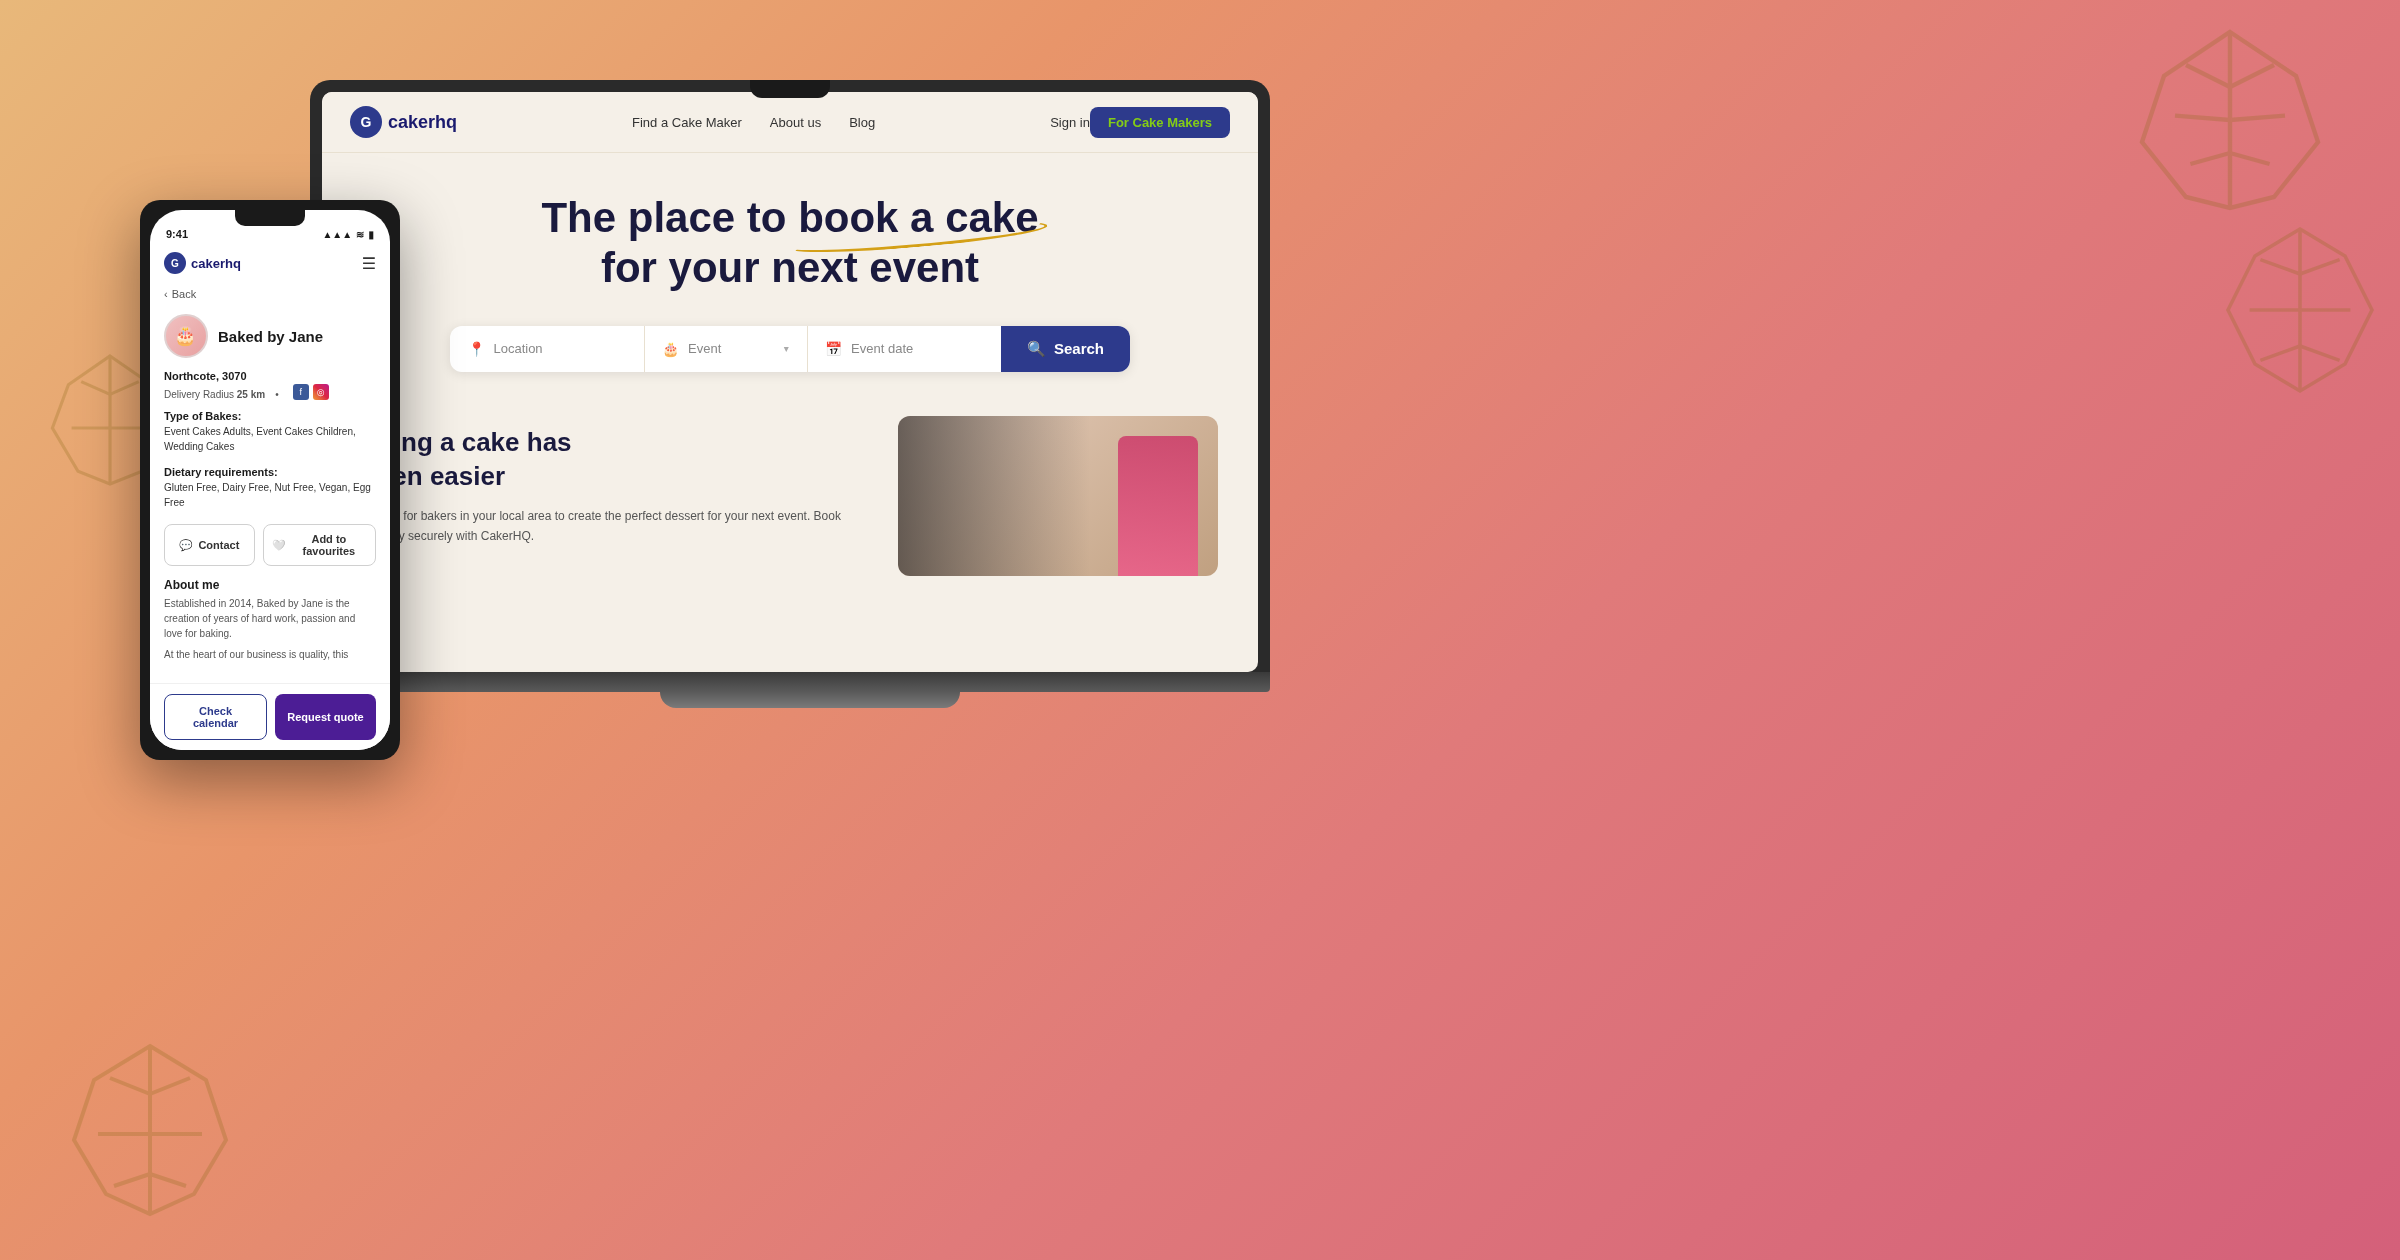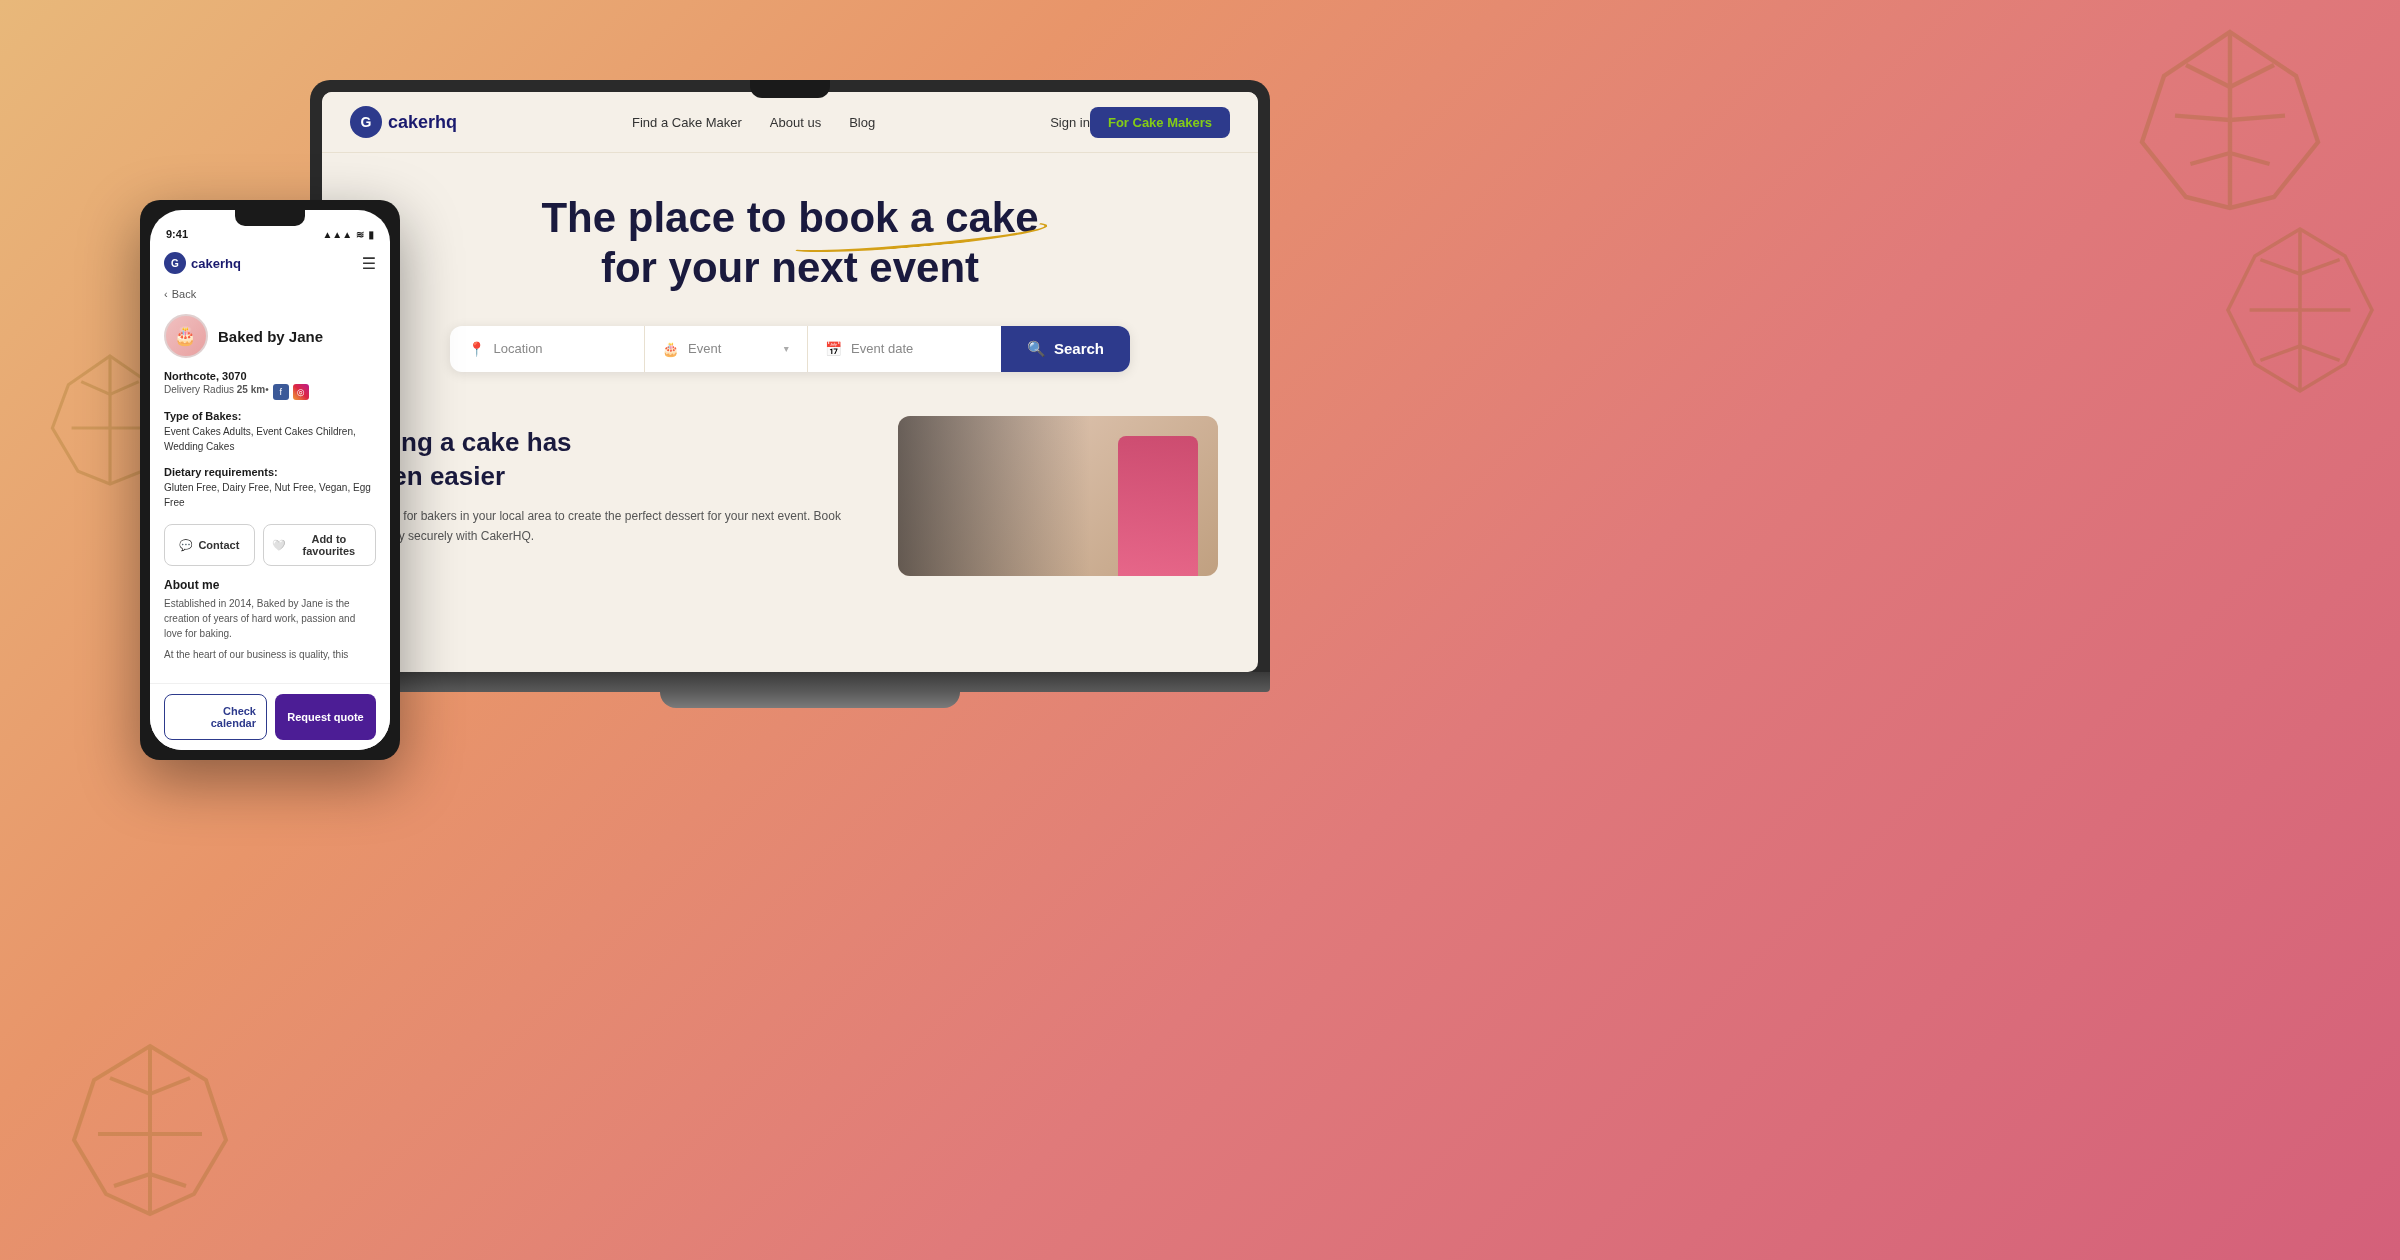--- a/index.html
+++ b/index.html
@@ -361,22 +361,22 @@
     }
     .detail-location {
       font-size: 11px;
       font-weight: 600;
       color: #1a1a1a;
     }
     .detail-delivery {
       font-size: 10px;
       color: #555;
       display: flex;
-      align-items: flex-start;
-      gap: 0;
+      align-items: flex-end;
+      gap: 10px;
       margin-top: 2px;
     }
     .social-icons {
       display: inline-flex;
       gap: 4px;
       margin-left: 4px;
     }
     .social-icon {
       width: 16px;
       height: 16px;
@@ -473,21 +473,20 @@
     .btn-check-calendar {
       flex: 1;
       background: white;
       border: 1.5px solid #2d3a8c;
       border-radius: 8px;
       padding: 10px;
       font-size: 11px;
       font-weight: 600;
       color: #2d3a8c;
       cursor: pointer;
-      text-align: right;
     }
     .btn-request-quote {
       flex: 1;
       background: #4c1d95;
       border: none;
       border-radius: 8px;
       padding: 10px;
       font-size: 11px;
       font-weight: 600;
       color: white;

